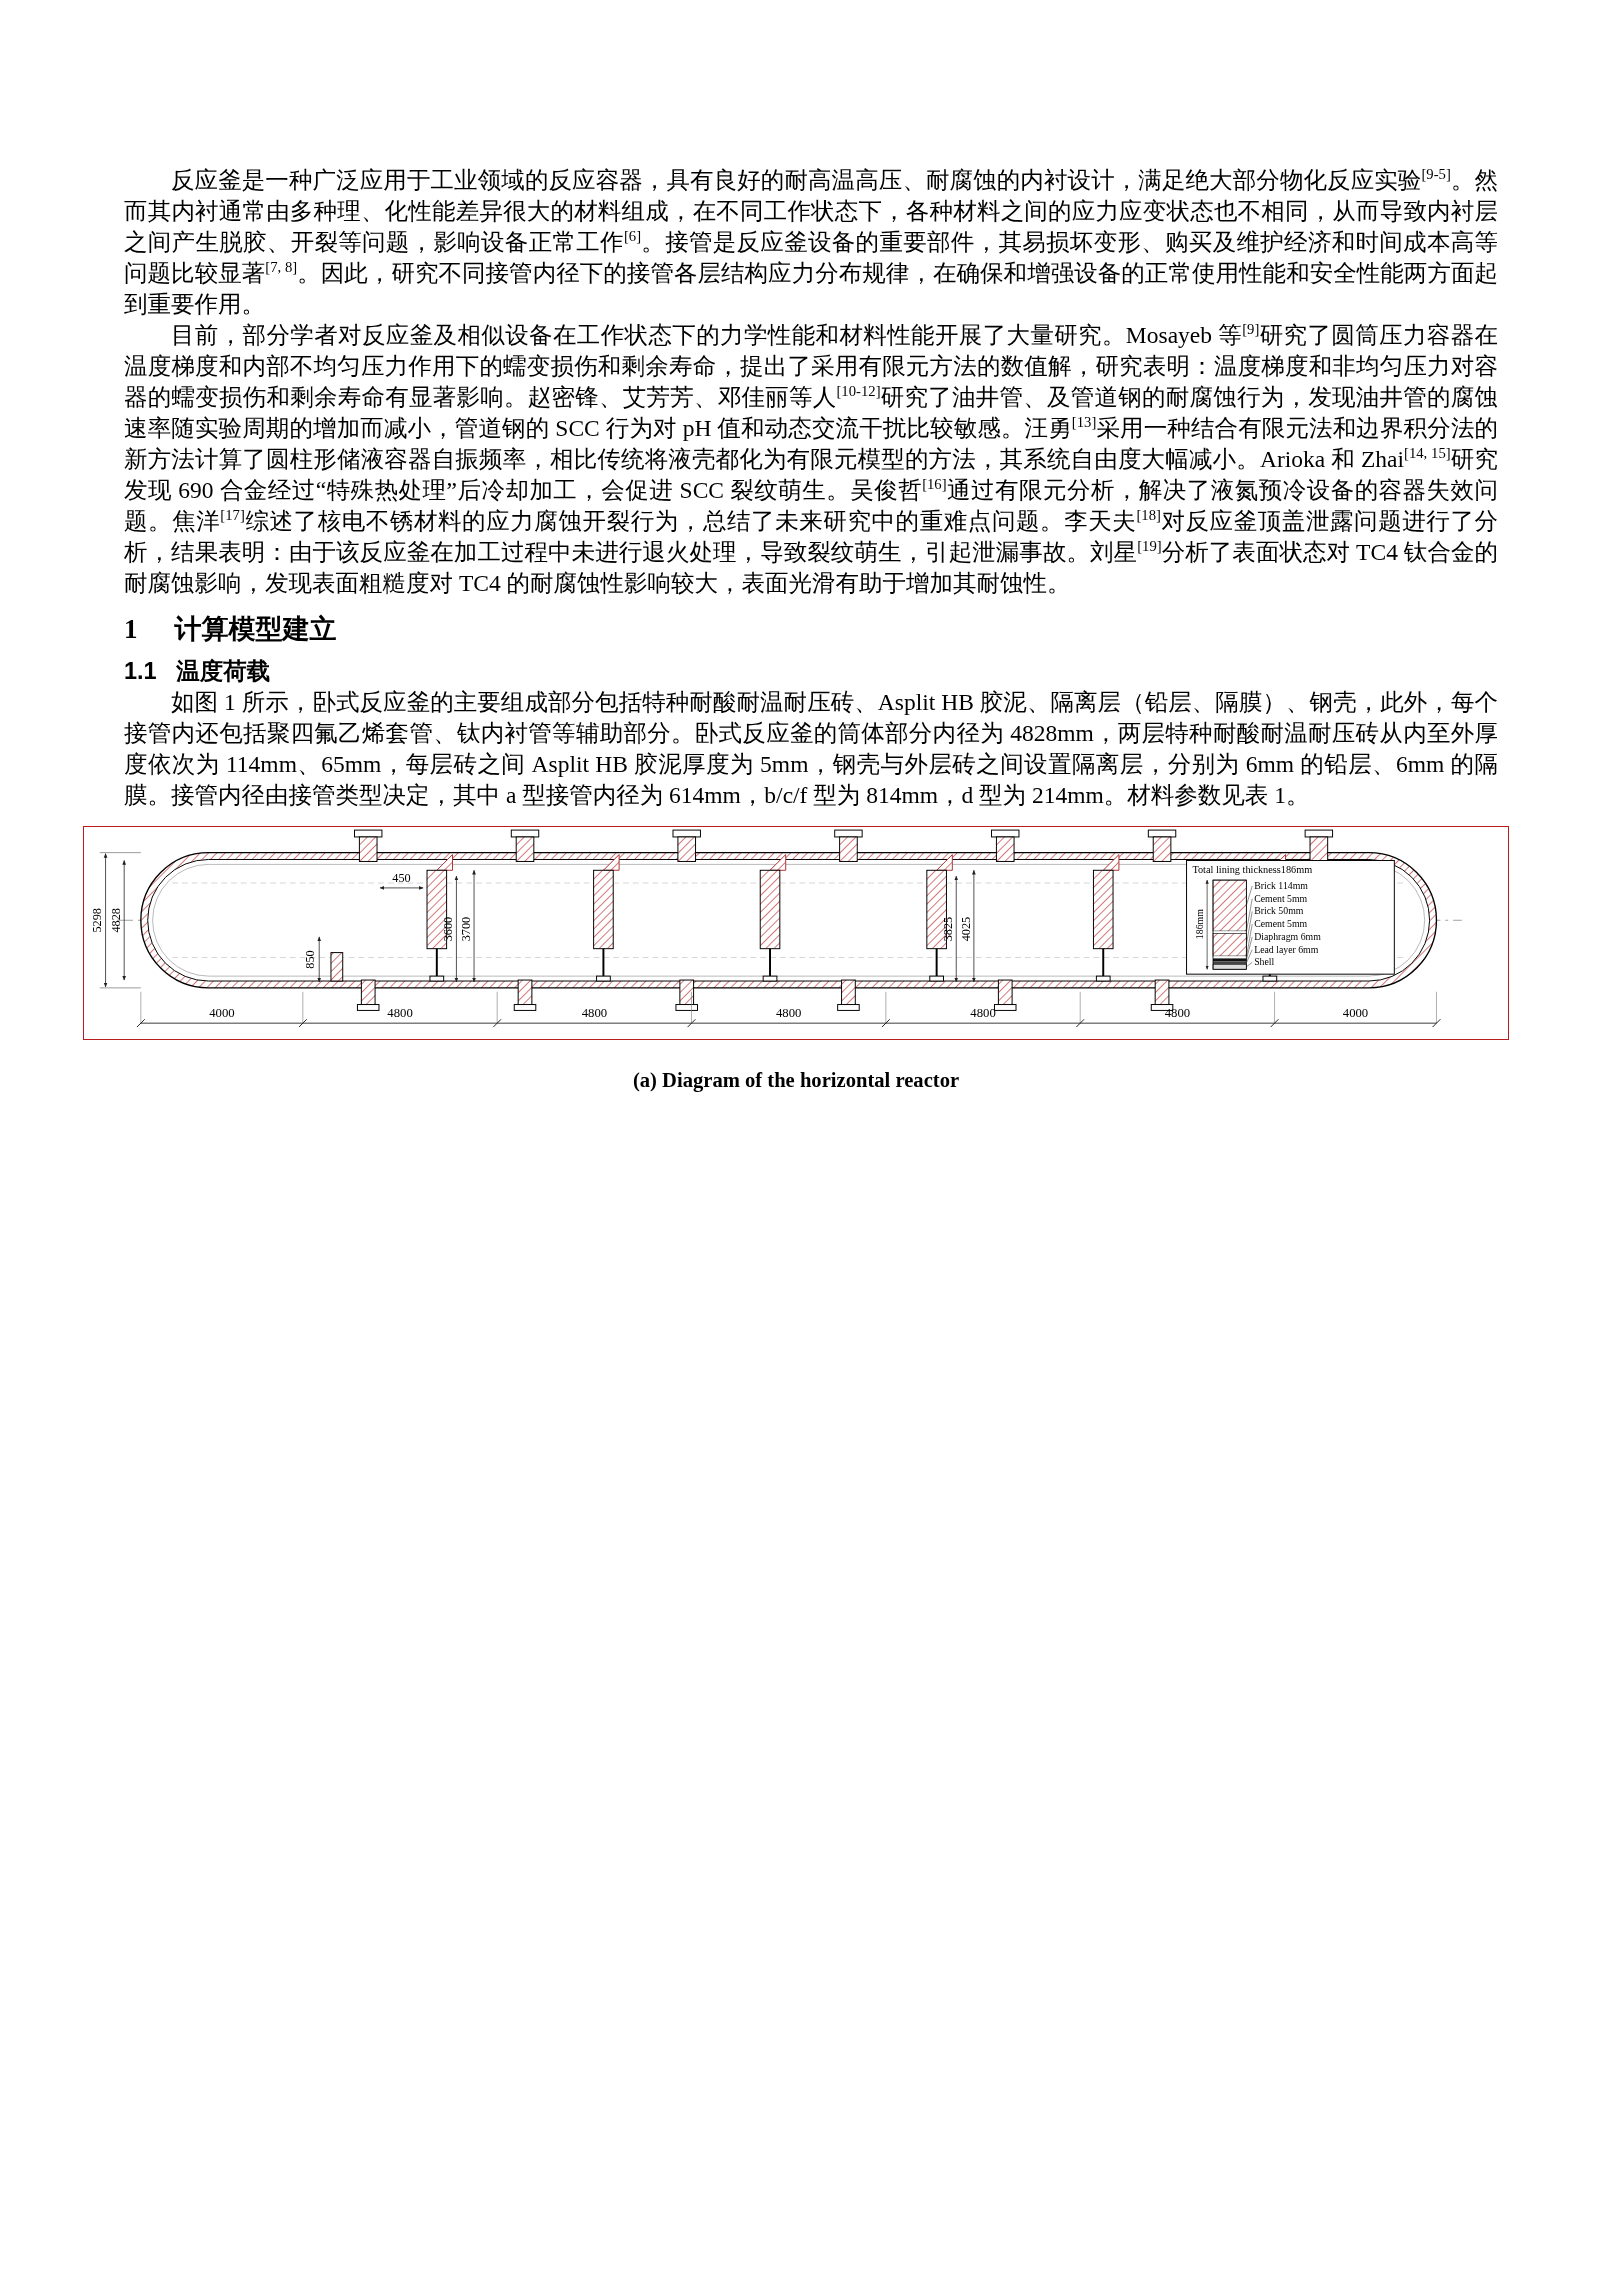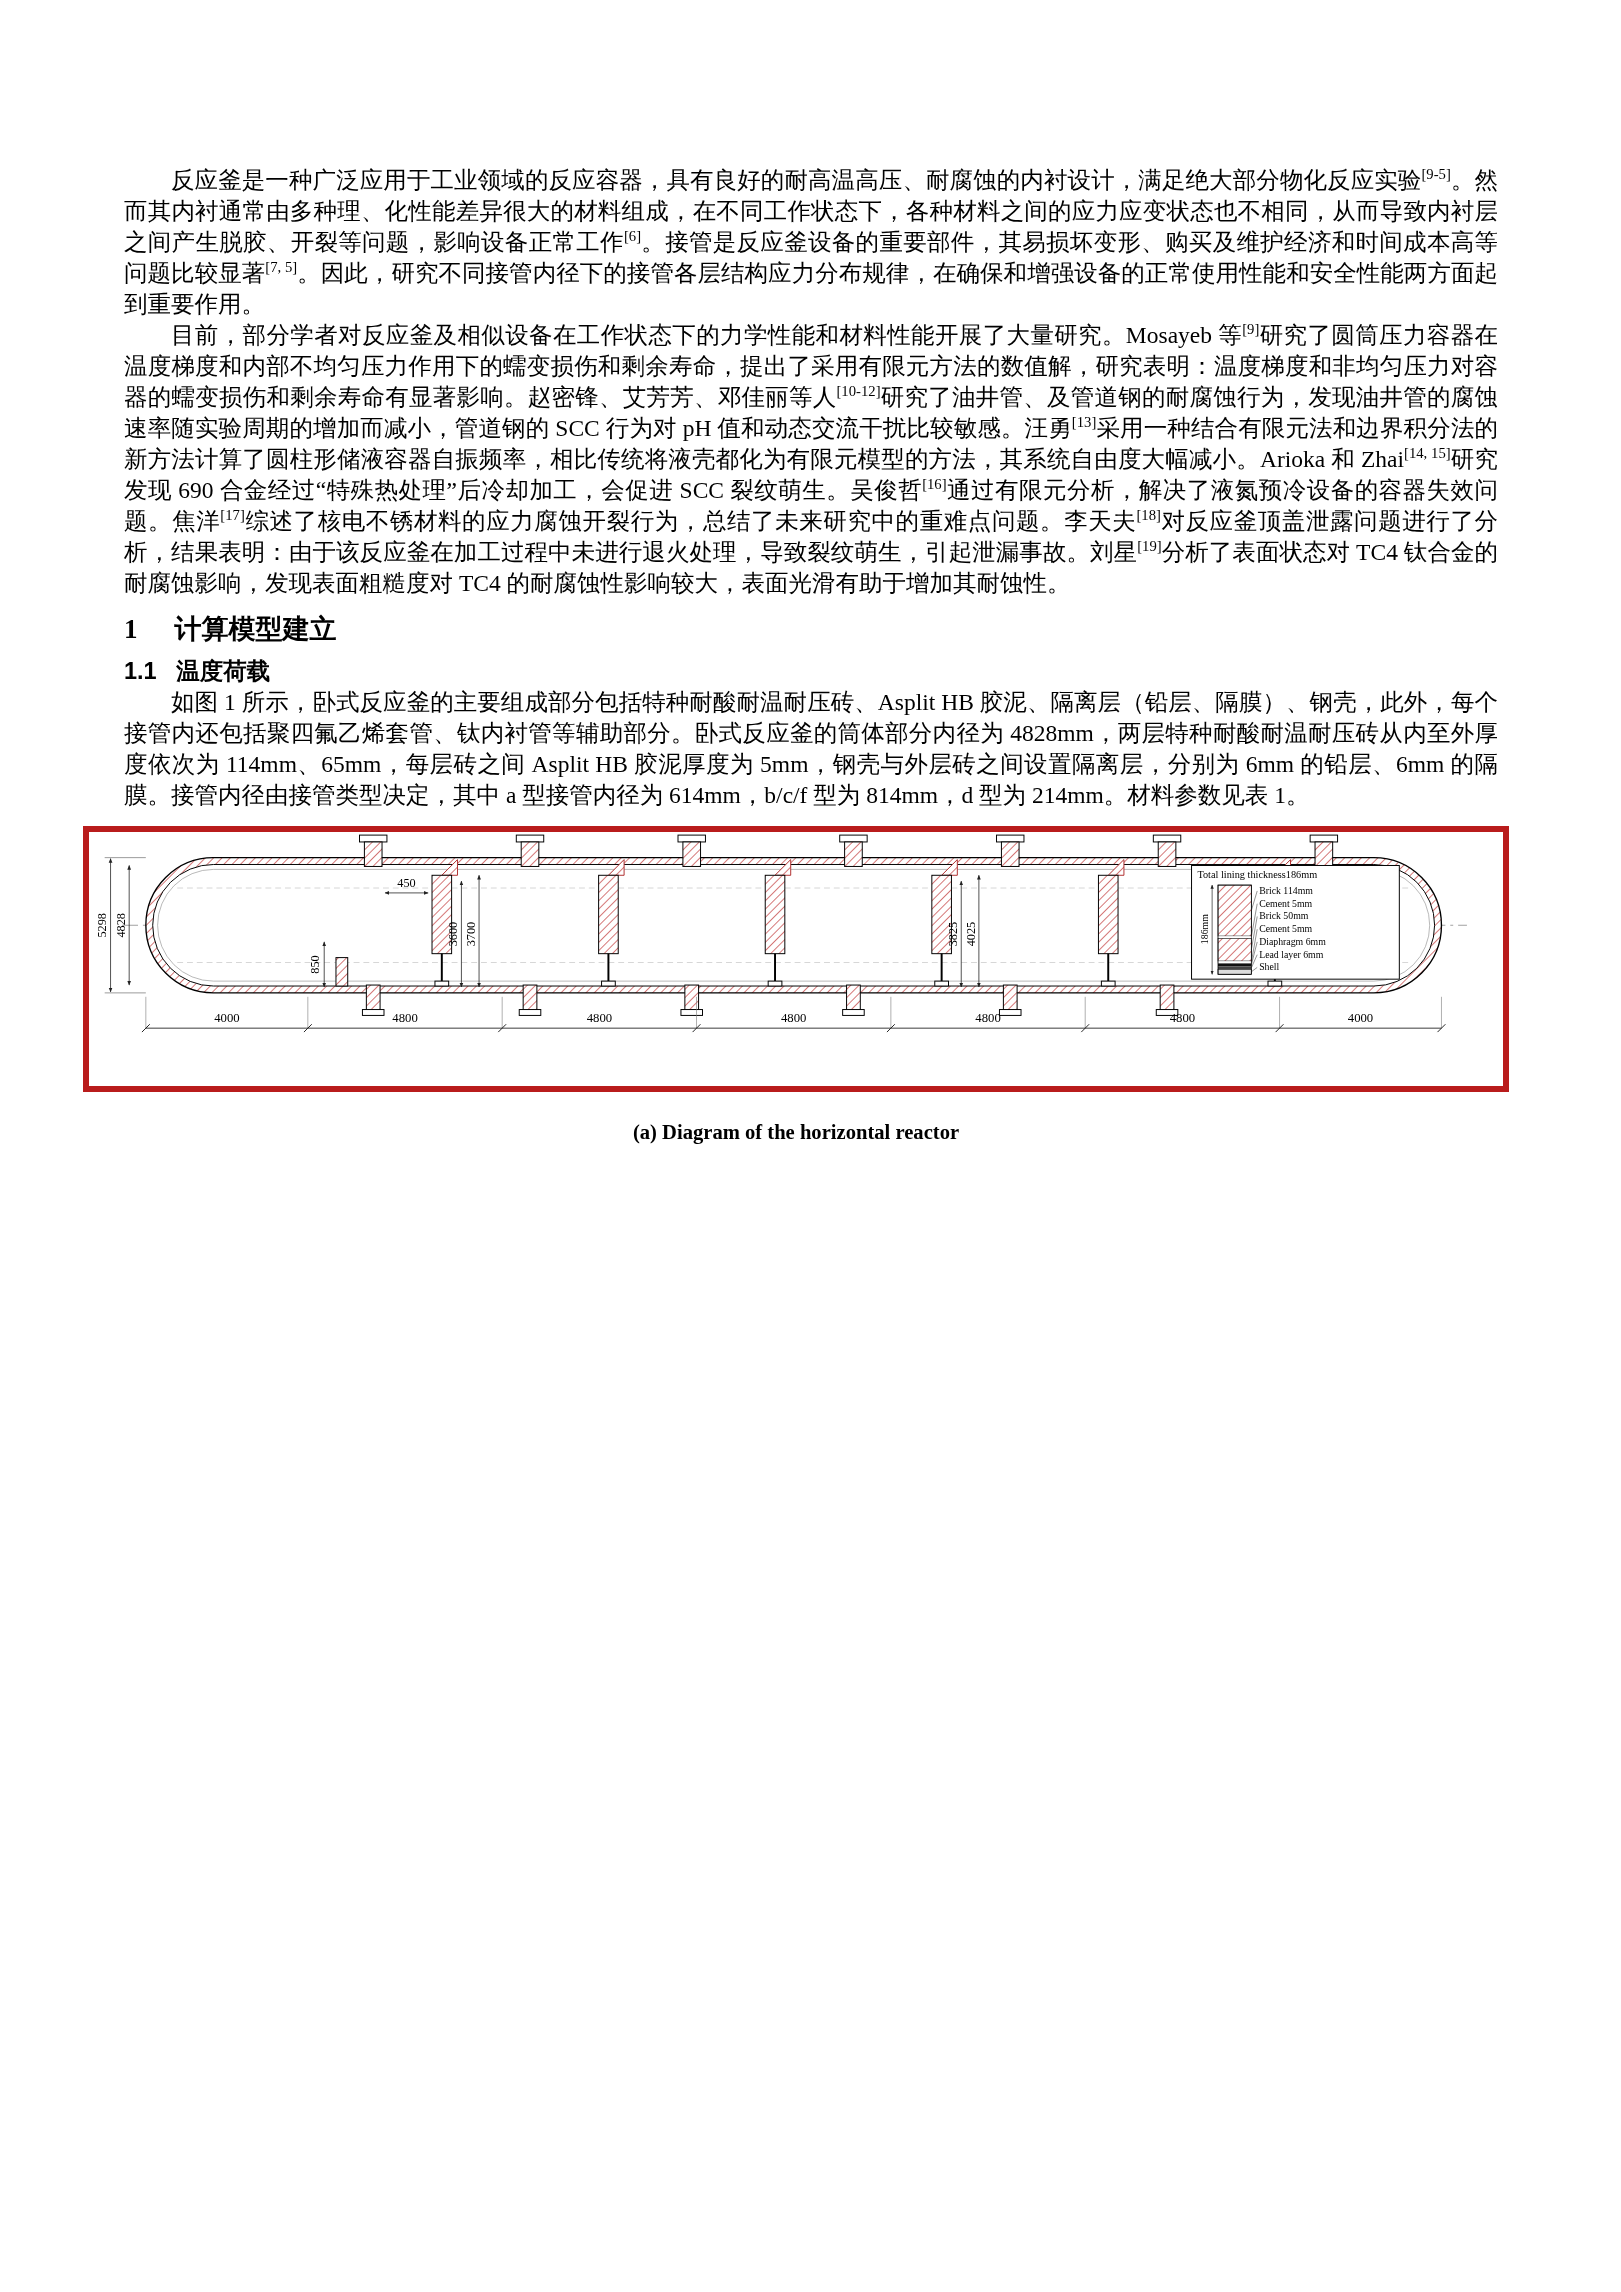--- a/index.html
+++ b/index.html
@@ -19,39 +19,39 @@
     margin: 11.8px 0 0 0; font-size: 27px; font-weight: bold;
     font-family: "Liberation Sans", "DejaVu Sans", sans-serif;
   }
   .sec-h1 .num { margin-right: 37px; font-family: "Liberation Serif", serif; }
   .sec-h2 {
     margin: 7.8px 0 0 0; font-size: 23.5px; font-weight: bold;
     font-family: "Liberation Sans", "DejaVu Sans", sans-serif;
   }
   .sec-h2 .num { margin-right: 19.6px; font-family: Liberation Sans, sans-serif; }
   .figure-block { margin: 15.7px 0 0 -41px; width: 1426px; }
-  .figure-frame { border: 6px solid #b91c1c; width: 1426px; height: 266px; background: #fff; overflow: hidden; }
+  .figure-frame { border: 1px solid #b91c1c; width: 1426px; height: 214px; background: #fff; overflow: hidden; }
   .figure-frame svg { display: block; }
   .figure-caption {
     width: 1426px; text-align: center; font-weight: bold; font-size: 20.6px;
     margin: 29px 0 0 0; font-family: "Liberation Serif", serif;
   }
   
   .dim  { font-family: "Liberation Serif", serif; font-size: 13px; fill: #000; }
   .dimr { font-family: "Liberation Serif", serif; font-size: 12.5px; fill: #000; }
   .lg   { font-family: "Liberation Serif", serif; font-size: 10px; fill: #000; }
   .lgt  { font-family: "Liberation Serif", serif; font-size: 10.5px; fill: #000; }
 </style>
 </head>
 <body>
 
 <div class="page">
   <div class="content">
 
-    <p class="para">反应釜是一种广泛应用于工业领域的反应容器，具有良好的耐高温高压、耐腐蚀的内衬设计，满足绝大部分物化反应实验<sup>[9-5]</sup>。然而其内衬通常由多种理、化性能差异很大的材料组成，在不同工作状态下，各种材料之间的应力应变状态也不相同，从而导致内衬层之间产生脱胶、开裂等问题，影响设备正常工作<sup>[6]</sup>。接管是反应釜设备的重要部件，其易损坏变形、购买及维护经济和时间成本高等问题比较显著<sup>[7, 5]</sup>。因此，研究不同接管内径下的接管各层结构应力分布规律，在确保和增强设备的正常使用性能和安全性能两方面起到重要作用。</p>
+    <p class="para">反应釜是一种广泛应用于工业领域的反应容器，具有良好的耐高温高压、耐腐蚀的内衬设计，满足绝大部分物化反应实验<sup>[9-5]</sup>。然而其内衬通常由多种理、化性能差异很大的材料组成，在不同工作状态下，各种材料之间的应力应变状态也不相同，从而导致内衬层之间产生脱胶、开裂等问题，影响设备正常工作<sup>[6]</sup>。接管是反应釜设备的重要部件，其易损坏变形、购买及维护经济和时间成本高等问题比较显著<sup>[7, 8]</sup>。因此，研究不同接管内径下的接管各层结构应力分布规律，在确保和增强设备的正常使用性能和安全性能两方面起到重要作用。</p>
     <p class="para">目前，部分学者对反应釜及相似设备在工作状态下的力学性能和材料性能开展了大量研究。Mosayeb 等<sup>[9]</sup>研究了圆筒压力容器在温度梯度和内部不均匀压力作用下的蠕变损伤和剩余寿命，提出了采用有限元方法的数值解，研究表明：温度梯度和非均匀压力对容器的蠕变损伤和剩余寿命有显著影响。赵密锋、艾芳芳、邓佳丽等人<sup>[10-12]</sup>研究了油井管、及管道钢的耐腐蚀行为，发现油井管的腐蚀速率随实验周期的增加而减小，管道钢的 SCC 行为对 pH 值和动态交流干扰比较敏感。汪勇<sup>[13]</sup>采用一种结合有限元法和边界积分法的新方法计算了圆柱形储液容器自振频率，相比传统将液壳都化为有限元模型的方法，其系统自由度大幅减小。Arioka 和 Zhai<sup>[14, 15]</sup>研究发现 690 合金经过“特殊热处理”后冷却加工，会促进 SCC 裂纹萌生。吴俊哲<sup>[16]</sup>通过有限元分析，解决了液氮预冷设备的容器失效问题。焦洋<sup>[17]</sup>综述了核电不锈材料的应力腐蚀开裂行为，总结了未来研究中的重难点问题。李天夫<sup>[18]</sup>对反应釜顶盖泄露问题进行了分析，结果表明：由于该反应釜在加工过程中未进行退火处理，导致裂纹萌生，引起泄漏事故。刘星<sup>[19]</sup>分析了表面状态对 TC4 钛合金的耐腐蚀影响，发现表面粗糙度对 TC4 的耐腐蚀性影响较大，表面光滑有助于增加其耐蚀性。</p>
 
     <h2 class="sec-h1">
       <span class="num">1</span><span>计算模型建立</span>
     </h2>
     <h3 class="sec-h2">
       <span class="num">1.1</span><span>温度荷载</span>
     </h3>
 
     <p class="para">如图 1 所示，卧式反应釜的主要组成部分包括特种耐酸耐温耐压砖、Asplit HB 胶泥、隔离层（铅层、隔膜）、钢壳，此外，每个接管内还包括聚四氟乙烯套管、钛内衬管等辅助部分。卧式反应釜的筒体部分内径为 4828mm，两层特种耐酸耐温耐压砖从内至外厚度依次为 114mm、65mm，每层砖之间 Asplit HB 胶泥厚度为 5mm，钢壳与外层砖之间设置隔离层，分别为 6mm 的铅层、6mm 的隔膜。接管内径由接管类型决定，其中 a 型接管内径为 614mm，b/c/f 型为 814mm，d 型为 214mm。材料参数见表 1。</p>

